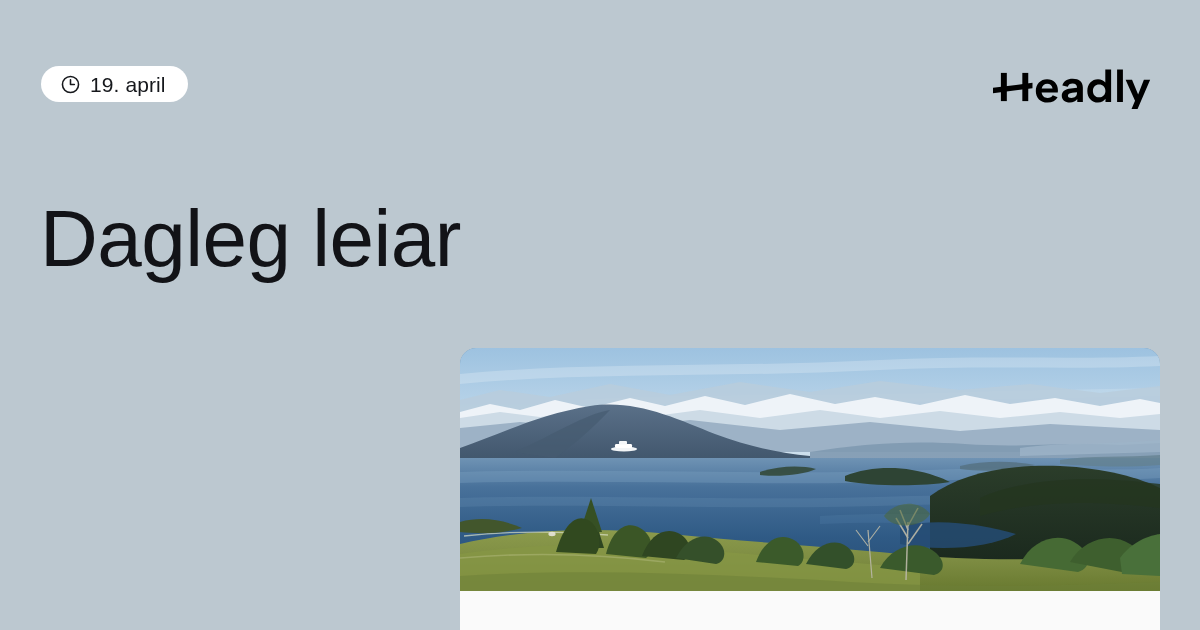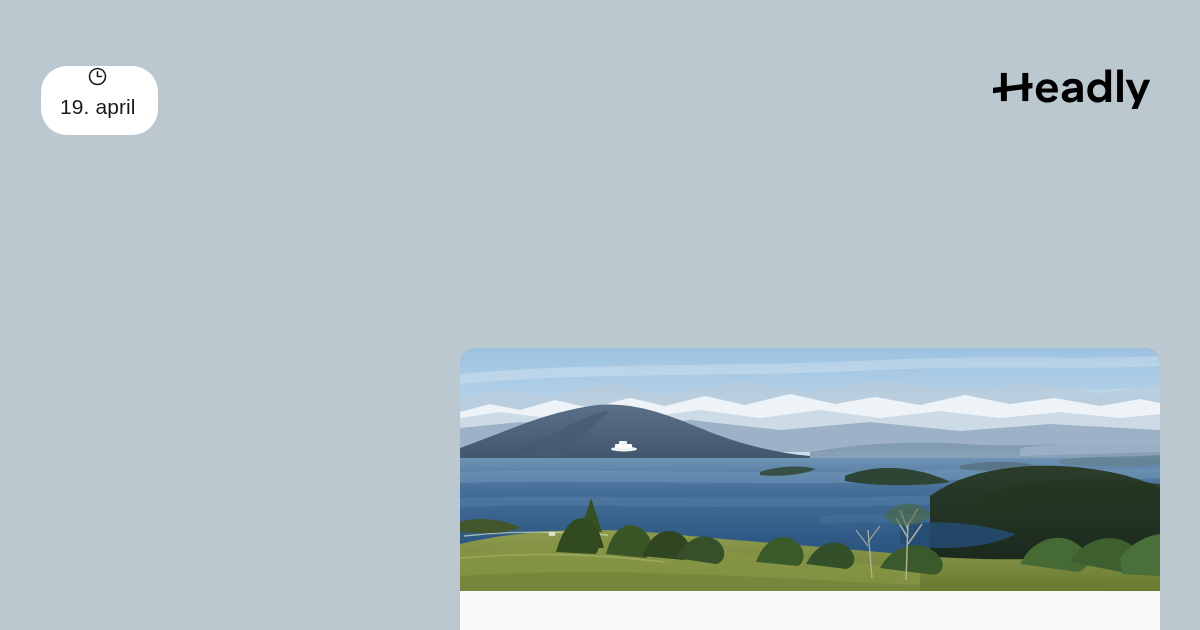--- a/index.html
+++ b/index.html
@@ -22,28 +22,27 @@
     height: 630px;
     background: #bcc8d0;
     overflow: hidden;
   }
 
   
   .date-pill {
     position: absolute;
     left: 41px;
     top: 66px;
-    height: 69px;
+    height: 36px;
     display: flex;
     align-items: center;
     gap: 9px;
     padding: 0 22px 0 19px;
     background: #ffffff;
     border-radius: 26px;
-    flex-direction: column;
   }
   .clock-icon {
     width: 21px;
     height: 21px;
     flex: 0 0 auto;
     display: block;
   }
   .date-text {
     font-size: 21px;
     font-weight: 400;
@@ -130,20 +129,21 @@
 
         <path d="M186.2 66.5c-11.1 0-19-8.5-19-20.6s7.9-20.6 19-20.6c5.7 0 10.2 2.2 12.9 5.9V8h10.3v57.6h-10v-5.6c-2.7 4.1-7.4 6.5-13.2 6.5zm1.9-9.3c6.6 0 11.2-4.6 11.2-11.3 0-6.8-4.6-11.4-11.2-11.4-6.5 0-11 4.6-11 11.4 0 6.7 4.5 11.3 11 11.3z"></path>
 
         <rect x="220" y="8" width="10.3" height="57.6"></rect>
 
         <path d="M245.6 78l6.2-14.6-16.7-37.2h11.4l10.8 25.9 10.2-25.9h11.1L256.3 78h-10.7z"></path>
       </g>
     </svg>
   </div>
 
+  <h1 class="headline">Dagleg leiar</h1>
 
   <div class="article-card">
     <div class="card-photo">
       <svg class="photo-svg" viewBox="0 0 700 243" preserveAspectRatio="none">
         <defs>
           <linearGradient id="skyGrad" x1="0" y1="0" x2="0" y2="1">
             <stop offset="0%" stop-color="#9dc2e0"></stop>
             <stop offset="55%" stop-color="#bcd6ea"></stop>
             <stop offset="100%" stop-color="#d6e4ee"></stop>
           </linearGradient>

